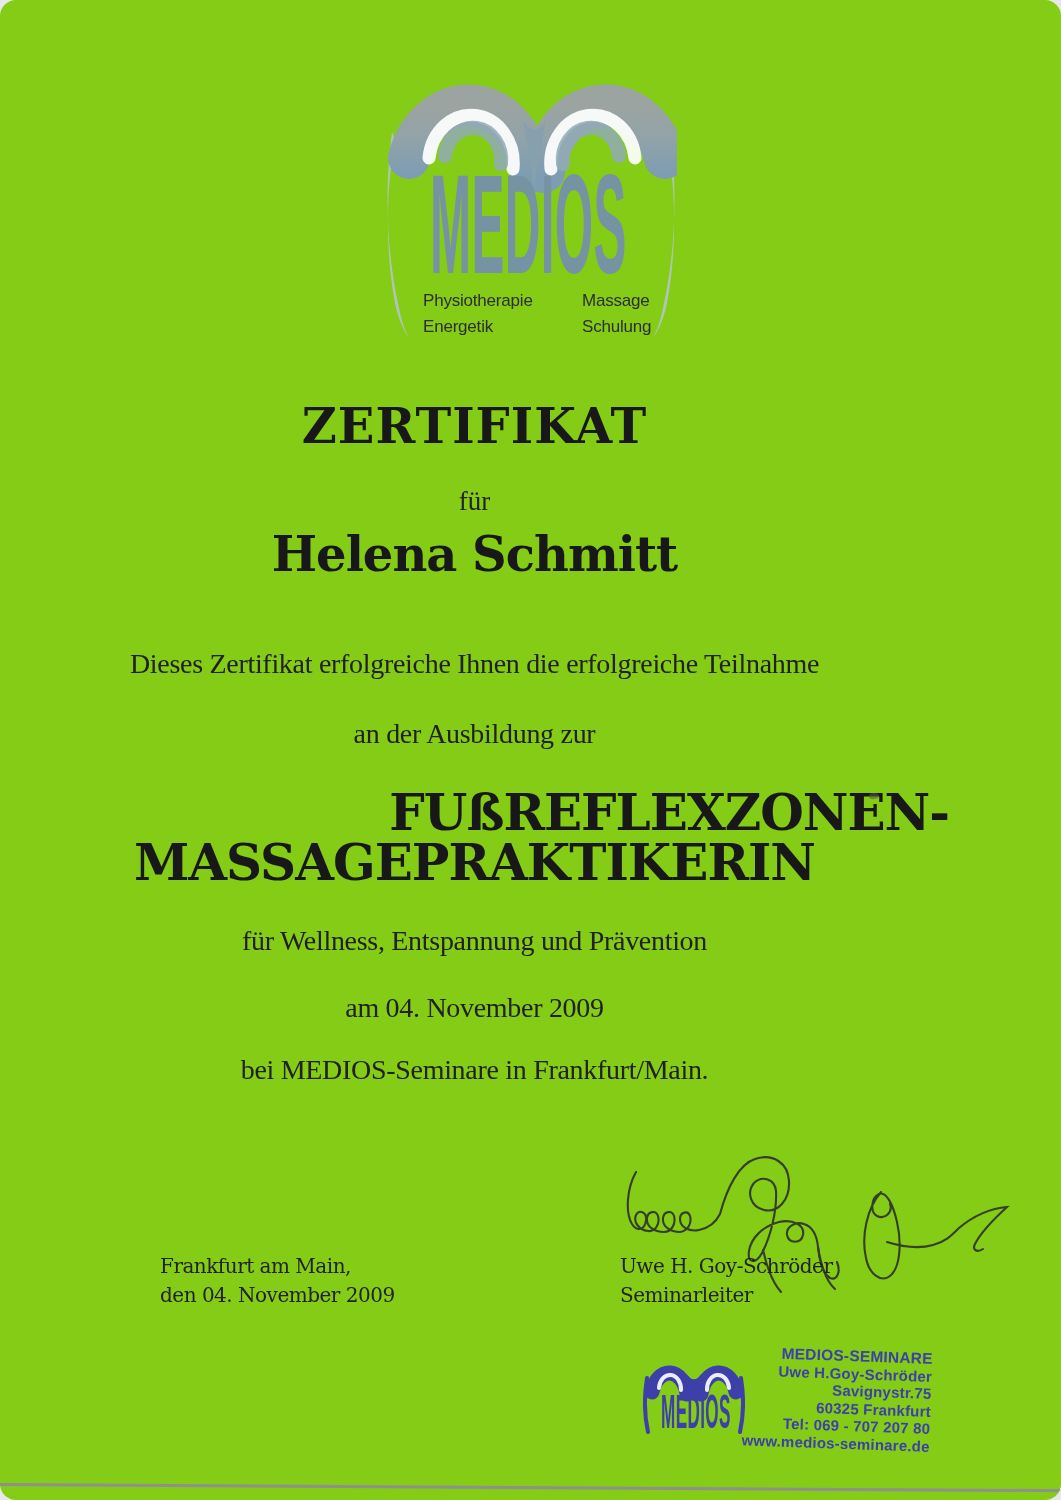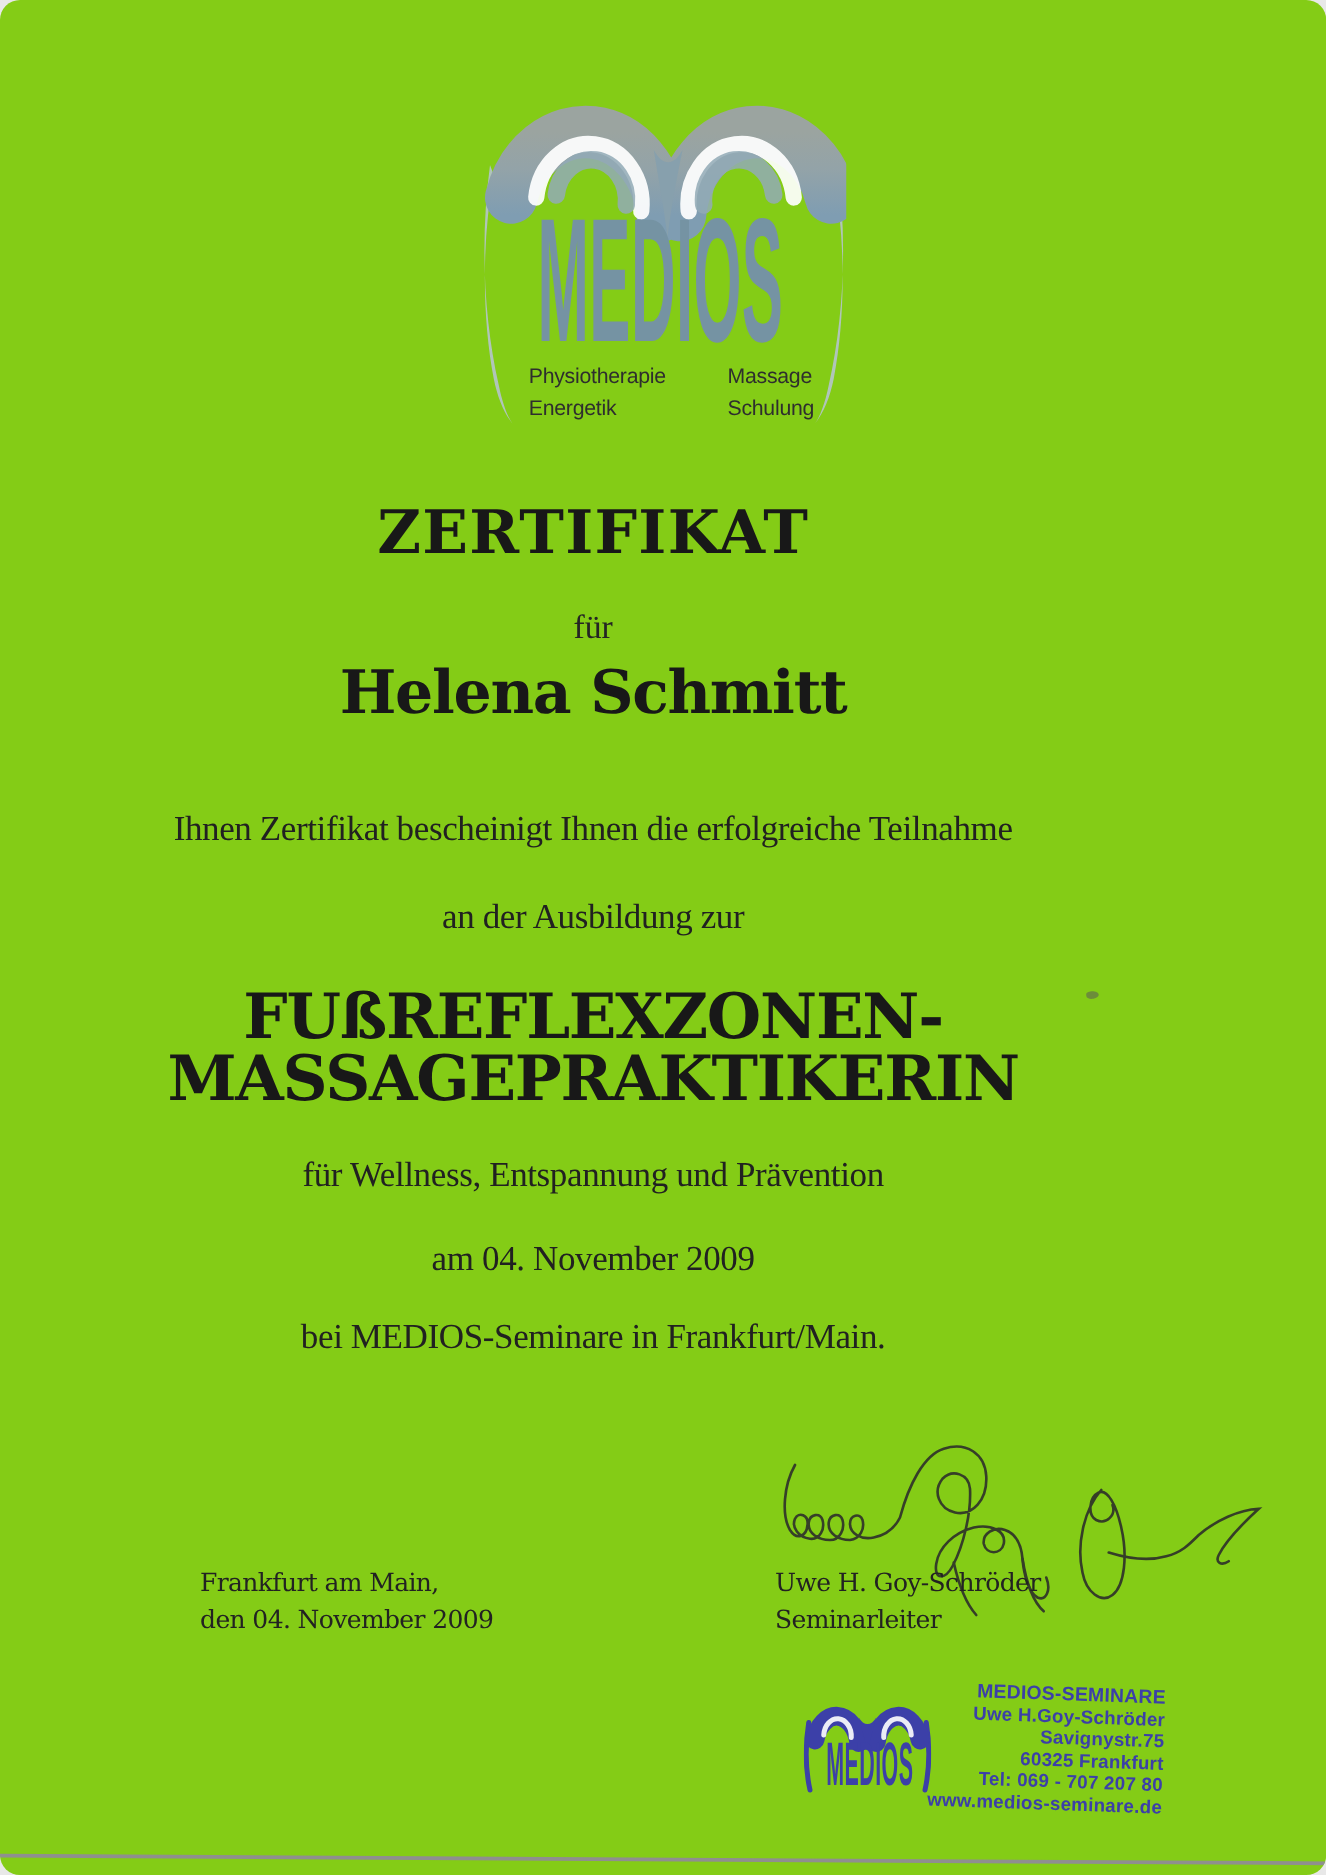--- a/index.html
+++ b/index.html
@@ -27,21 +27,21 @@
     font-family:"DejaVu Serif", serif;
     font-weight:bold; font-size:48px; letter-spacing:-1px; color:#181818;
   }
   .body-line { font-size:28px; letter-spacing:-0.3px; color:#212121; }
   .body-1 { top:650px; }
   .body-2 { top:720px; }
   .course-line {
     font-family:"DejaVu Serif", serif;
     font-weight:bold; font-size:50px; letter-spacing:-1px; color:#181818;
   }
-  .course-1 { top:788px; }
+  .course-1 { top:788px;text-align:right; }
   .course-2 { top:838px; }
   .subtitle-line { top:927px; }
   .date-line { top:994px; }
   .venue-line { top:1056px; }
 
   .issue-block {
     left:118px; top:1252px;
     font-family:"DejaVu Serif", serif;
     font-size:20px; letter-spacing:-0.5px; line-height:28.5px; color:#222;margin-left:42px;
   }
@@ -122,21 +122,21 @@
   </div>
   <div class="abs logo-captions cap-right">
     <div>Massage</div>
     <div>Schulung</div>
   </div>
 
   <div class="center title-main">ZERTIFIKAT</div>
   <div class="center for-line">für</div>
   <div class="center recipient">Helena Schmitt</div>
 
-  <div class="center body-line body-1">Ihnen Zertifikat bescheinigt Ihnen die erfolgreiche Teilnahme</div>
+  <div class="center body-line body-1">Dieses Zertifikat erfolgreiche Ihnen die erfolgreiche Teilnahme</div>
   <div class="center body-line body-2">an der Ausbildung zur</div>
 
   <div class="center course-line course-1">FUßREFLEXZONEN-</div>
   <div class="center course-line course-2">MASSAGEPRAKTIKERIN</div>
 
   <div class="center body-line subtitle-line">für Wellness, Entspannung und Prävention</div>
   <div class="center body-line date-line">am 04. November 2009</div>
   <div class="center body-line venue-line">bei MEDIOS-Seminare in Frankfurt/Main.</div>
 
   <div class="abs speck"></div>

